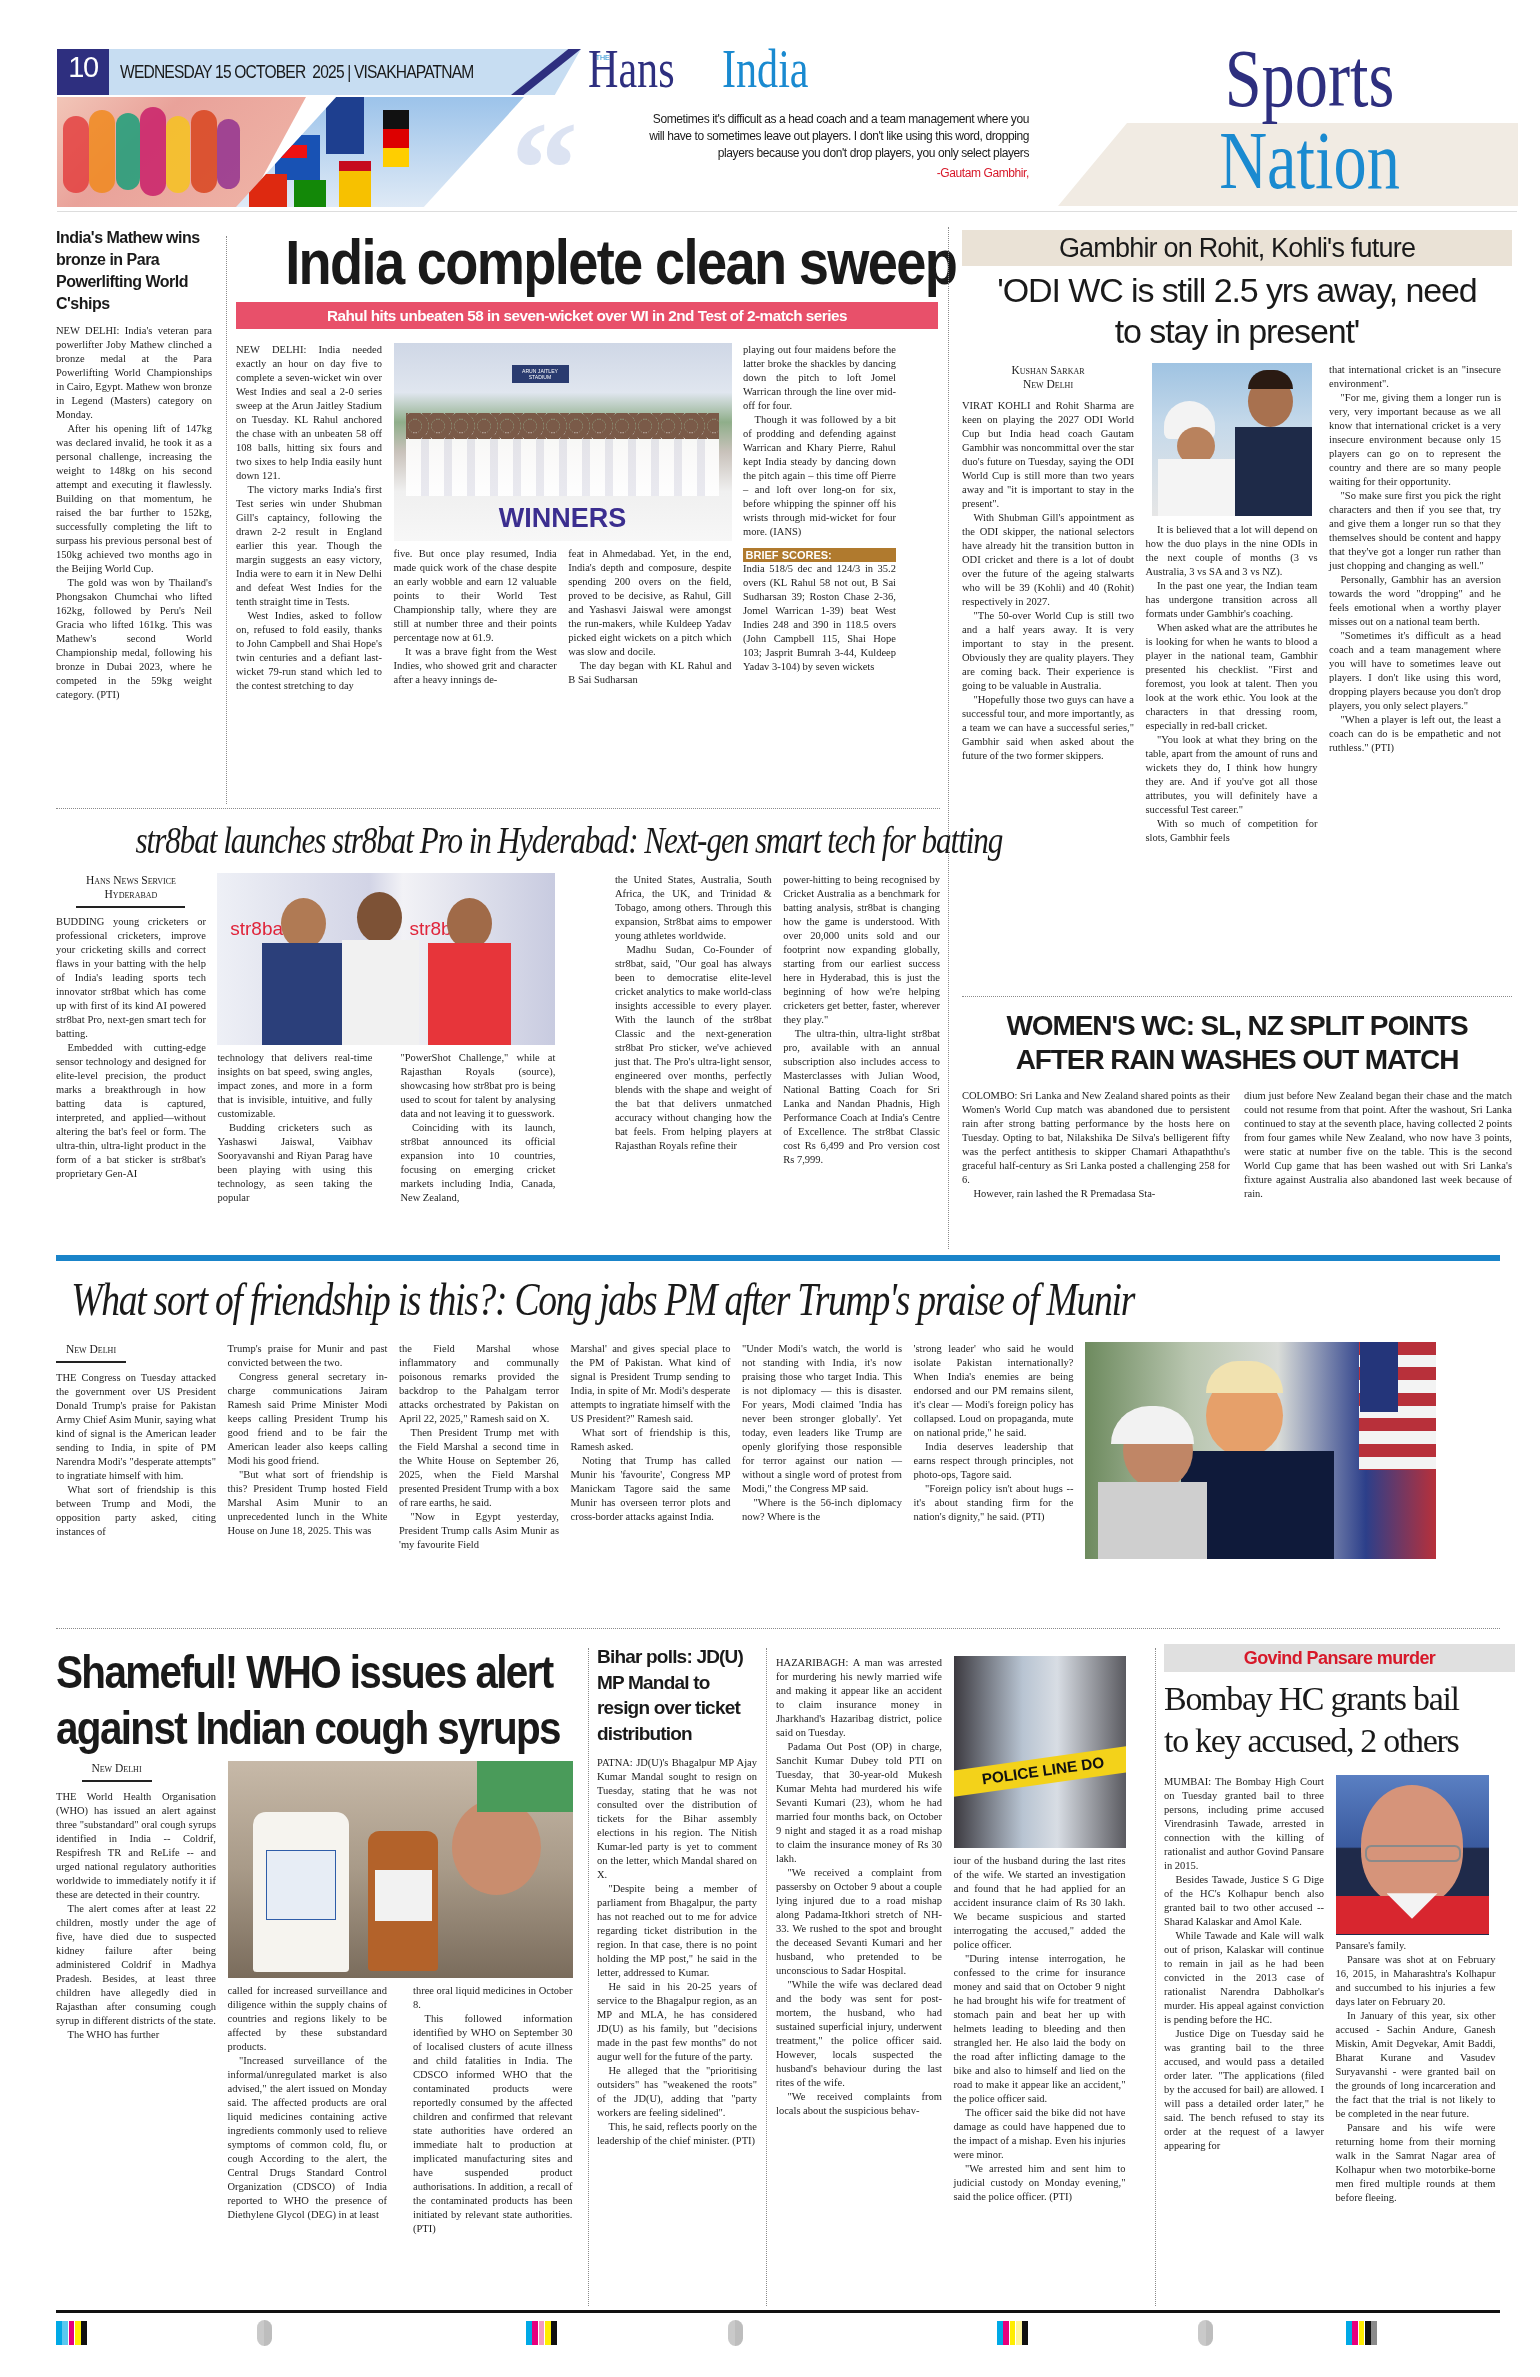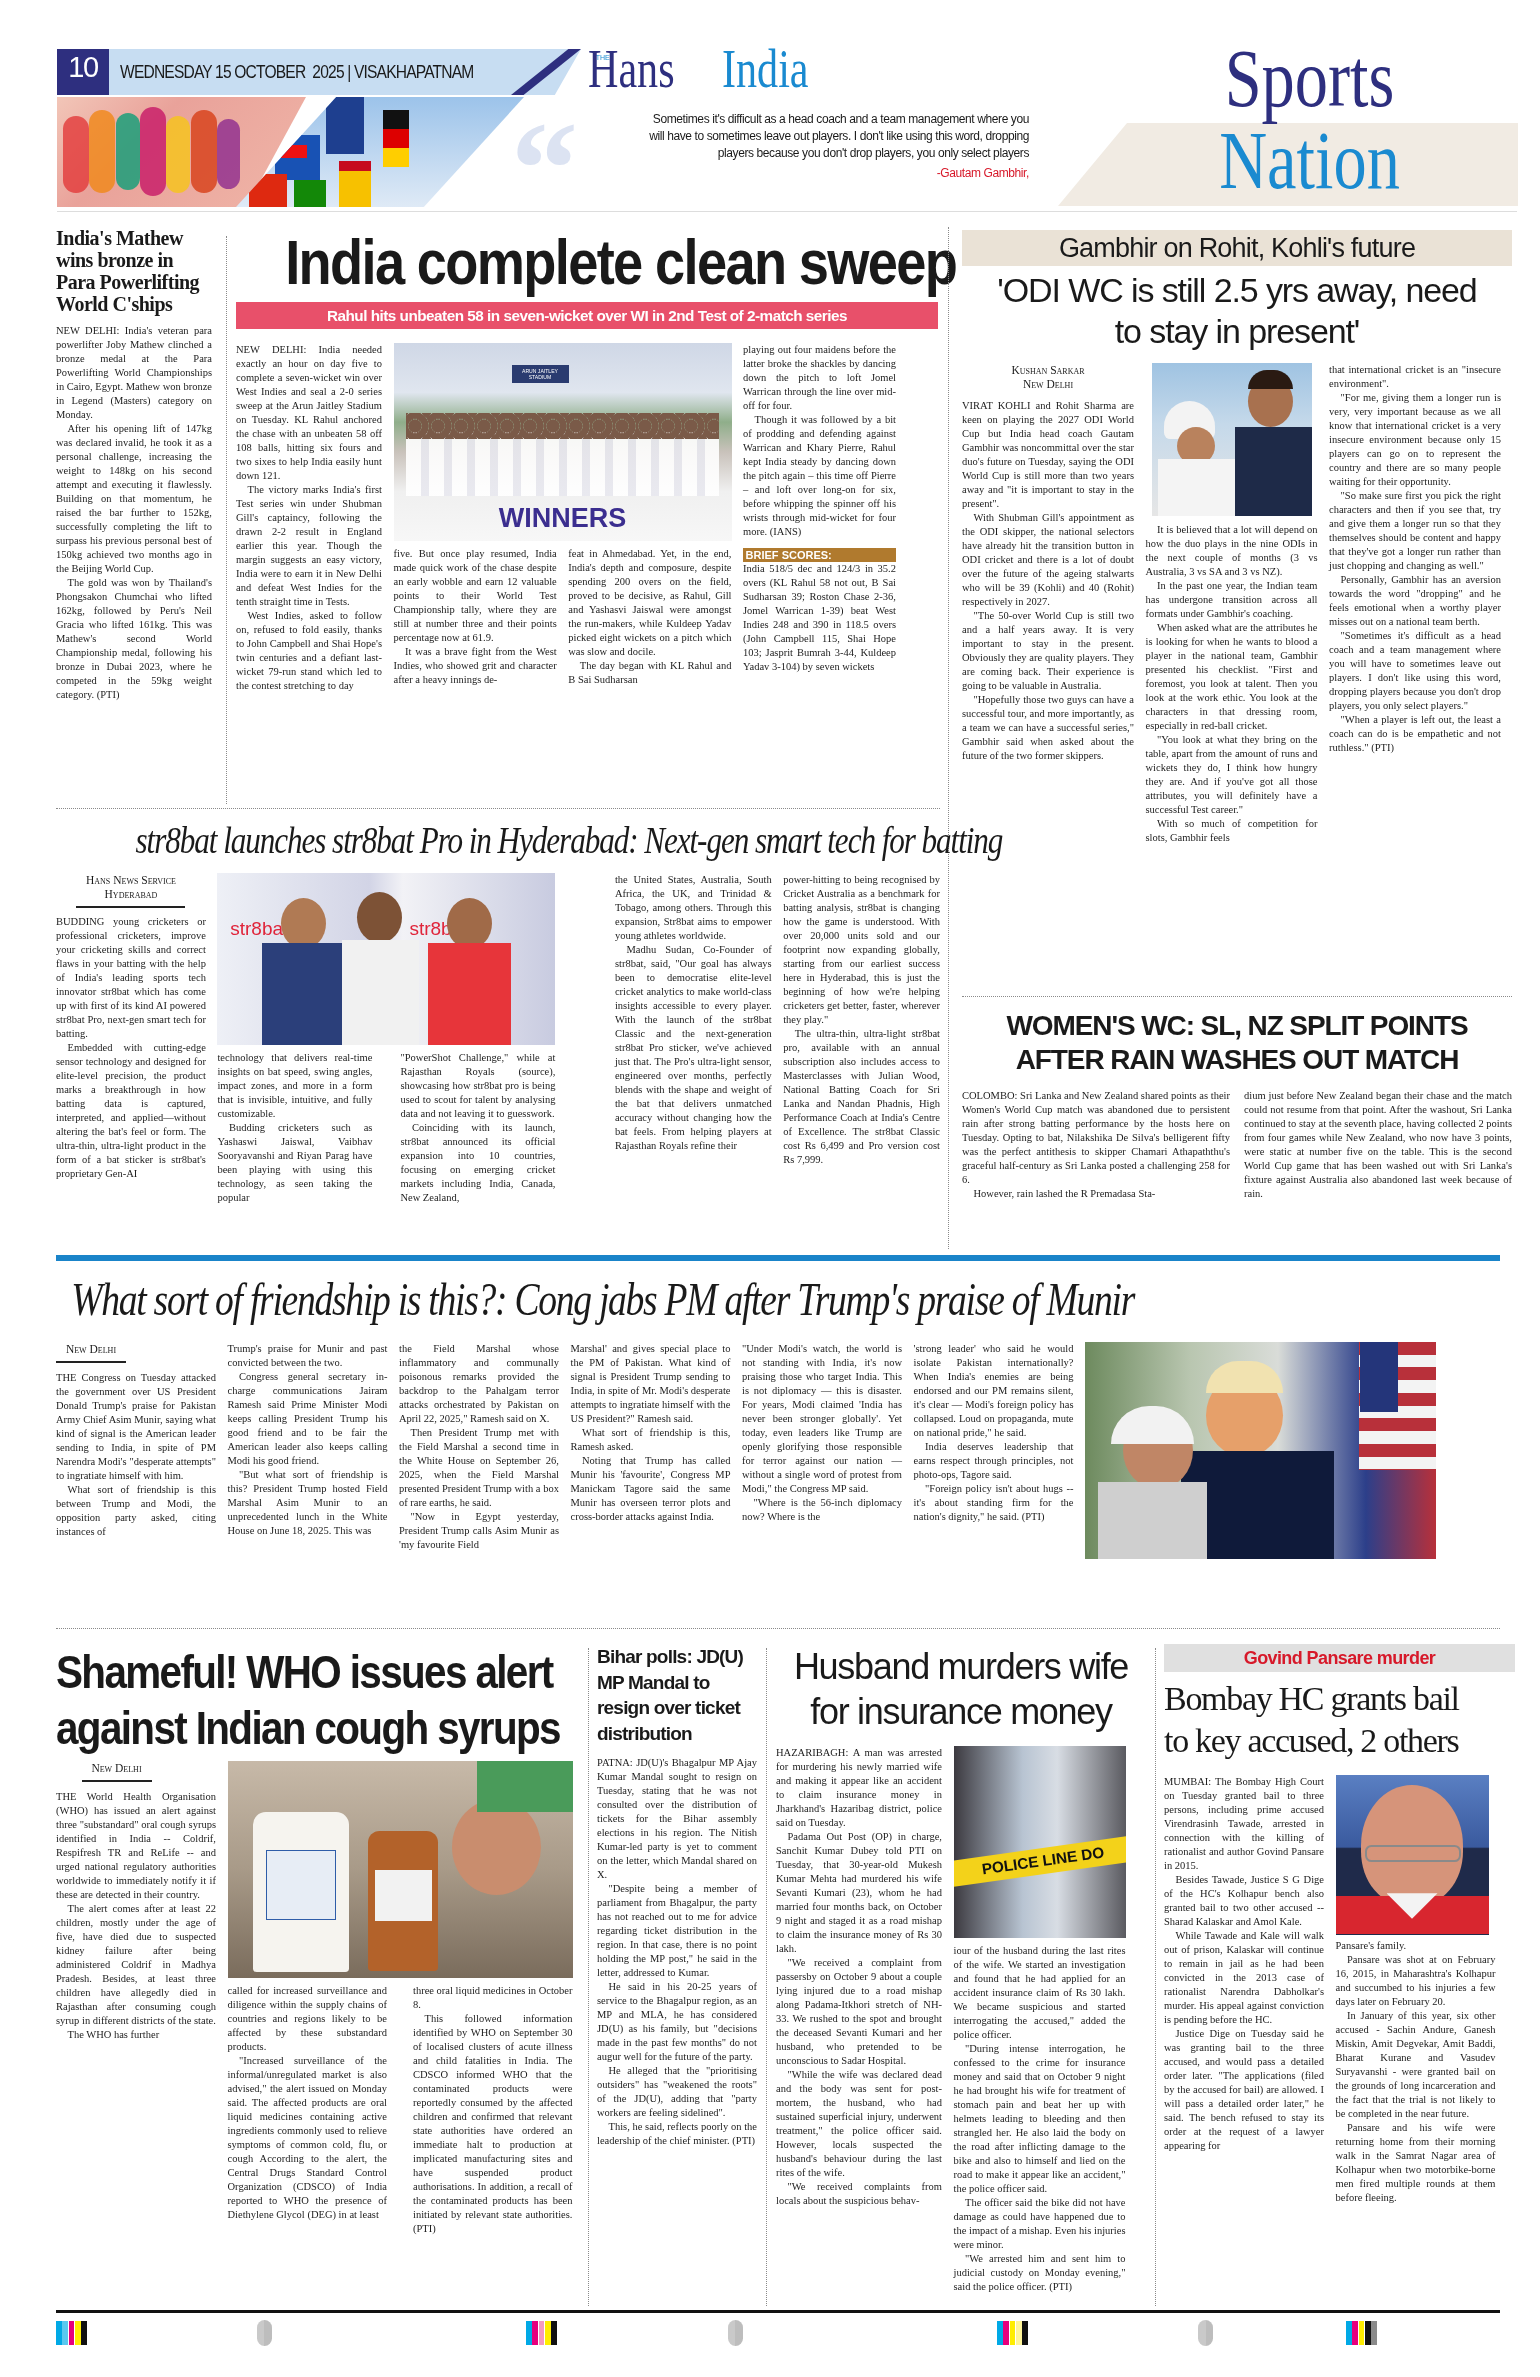--- a/index.html
+++ b/index.html
@@ -66,21 +66,21 @@
     <div style="color:#d7192a;margin-top:2.6px;">-Gautam Gambhir,</div>
   </div>
 
   <div class="abs" style="left:1058px;top:123px;width:460px;height:83px;background:#f1ebe3;clip-path:polygon(15% 0,100% 0,100% 100%,0 100%);"></div>
   <div class="abs" style="left:1137px;top:37px;width:345px;text-align:center;font-family:'Liberation Serif',serif;font-size:83px;line-height:1;color:#2e2f7f;transform:scaleX(0.8);">Sports</div>
   <div class="abs" style="left:1137px;top:119px;width:345px;text-align:center;font-family:'Liberation Serif',serif;font-size:83px;line-height:1;color:#1a8ad0;transform:scaleX(0.8);">Nation</div>
   <div class="abs hdots" style="left:57px;top:211px;width:1460px;border-top:0.6px solid #ddd;"></div>
 </div>
 
 <div class="abs" style="left:56px;top:227px;width:156px;">
-  <div style="font-family:Liberation Serif, serif;font-weight:bold;font-size:20px;line-height:22px;letter-spacing:-0.5px;">India's Mathew wins bronze in Para Powerlifting World C'ships</div>
+  <div style="font-family:Liberation Sans, sans-serif;font-weight:bold;font-size:16px;line-height:22px;letter-spacing:-0.5px;">India's Mathew wins bronze in Para Powerlifting World C'ships</div>
   <div class="serif-body" style="margin-top:9px;">
     <p class="first">NEW DELHI: India's veteran para powerlifter Joby Mathew clinched a bronze medal at the Para Powerlifting World Championships in Cairo, Egypt. Mathew won bronze in Legend (Masters) category on Monday.</p>
     <p>After his opening lift of 147kg was declared invalid, he took it as a personal challenge, increasing the weight to 148kg on his second attempt and executing it flawlessly. Building on that momentum, he raised the bar further to 152kg, successfully completing the lift to surpass his previous personal best of 150kg achieved two months ago in the Beijing World Cup.</p>
     <p>The gold was won by Thailand's Phongsakon Chumchai who lifted 162kg, followed by Peru's Neil Gracia who lifted 161kg. This was Mathew's second World Championship medal, following his bronze in Dubai 2023, where he competed in the 59kg weight category. (PTI)</p>
   </div>
 </div>
 <div class="abs vdots" style="left:226px;top:236px;height:568px;"></div>
 
 <div class="abs" style="left:236px;top:227px;width:702px;">
   <div style="font-family:'Liberation Sans',sans-serif;font-weight:bold;font-size:63px;line-height:70px;letter-spacing:-1.9px;text-align:center;transform:scaleX(0.86);white-space:nowrap;">India complete clean sweep</div>
@@ -333,24 +333,20 @@
     <p class="first">PATNA: JD(U)'s Bhagalpur MP Ajay Kumar Mandal sought to resign on Tuesday, stating that he was not consulted over the distribution of tickets for the Bihar assembly elections in his region. The Nitish Kumar-led party is yet to comment on the letter, which Mandal shared on X.</p>
     <p>"Despite being a member of parliament from Bhagalpur, the party has not reached out to me for advice regarding ticket distribution in the region. In that case, there is no point holding the MP post," he said in the letter, addressed to Kumar.</p>
     <p>He said in his 20-25 years of service to the Bhagalpur region, as an MP and MLA, he has considered JD(U) as his family, but "decisions made in the past few months" do not augur well for the future of the party.</p>
     <p>He alleged that the "prioritising outsiders" has "weakened the roots" of the JD(U), adding that "party workers are feeling sidelined".</p>
     <p>This, he said, reflects poorly on the leadership of the chief minister. (PTI)</p>
   </div>
 </div>
 <div class="abs vdots" style="left:766px;top:1648px;height:658px;"></div>
 
 <div class="abs" style="left:776px;top:1644px;width:370px;">
-  <div style="text-align:center;font-family:'Liberation Sans',sans-serif;font-size:36px;line-height:45px;letter-spacing:-1.3px;">
-    <div>Husband murders wife</div>
-    <div>for insurance money</div>
-  </div>
   <div style="display:flex;gap:11.5px;margin-top:11.5px;">
     <div class="serif-body" style="width:166px;">
       <p class="first">HAZARIBAGH: A man was arrested for murdering his newly married wife and making it appear like an accident to claim insurance money in Jharkhand's Hazaribag district, police said on Tuesday.</p>
       <p>Padama Out Post (OP) in charge, Sanchit Kumar Dubey told PTI on Tuesday, that 30-year-old Mukesh Kumar Mehta had murdered his wife Sevanti Kumari (23), whom he had married four months back, on October 9 night and staged it as a road mishap to claim the insurance money of Rs 30 lakh.</p>
       <p>"We received a complaint from passersby on October 9 about a couple lying injured due to a road mishap along Padama-Itkhori stretch of NH-33. We rushed to the spot and brought the deceased Sevanti Kumari and her husband, who pretended to be unconscious to Sadar Hospital.</p>
       <p>"While the wife was declared dead and the body was sent for post-mortem, the husband, who had sustained superficial injury, underwent treatment," the police officer said. However, locals suspected the husband's behaviour during the last rites of the wife.</p>
       <p>"We received complaints from locals about the suspicious behav-</p>
     </div>
     <div style="width:172px;">
       <div class="photo" style="position:relative;width:172px;height:192px;background:linear-gradient(90deg,#3c3a40 0%,#b8c4d2 40%,#d8dde4 60%,#5a5a60 100%);">

